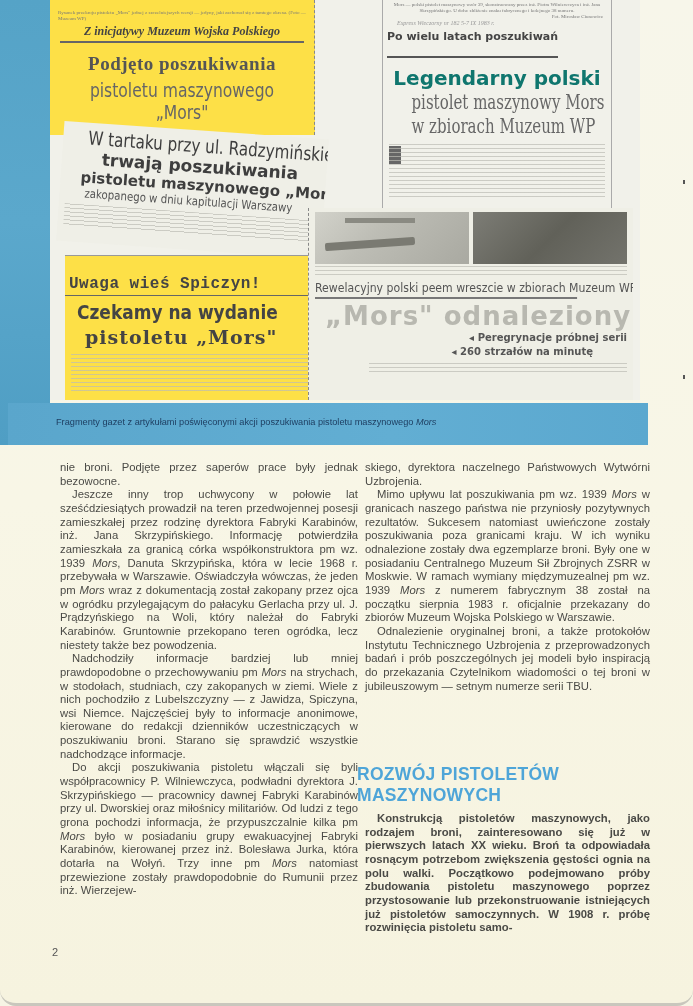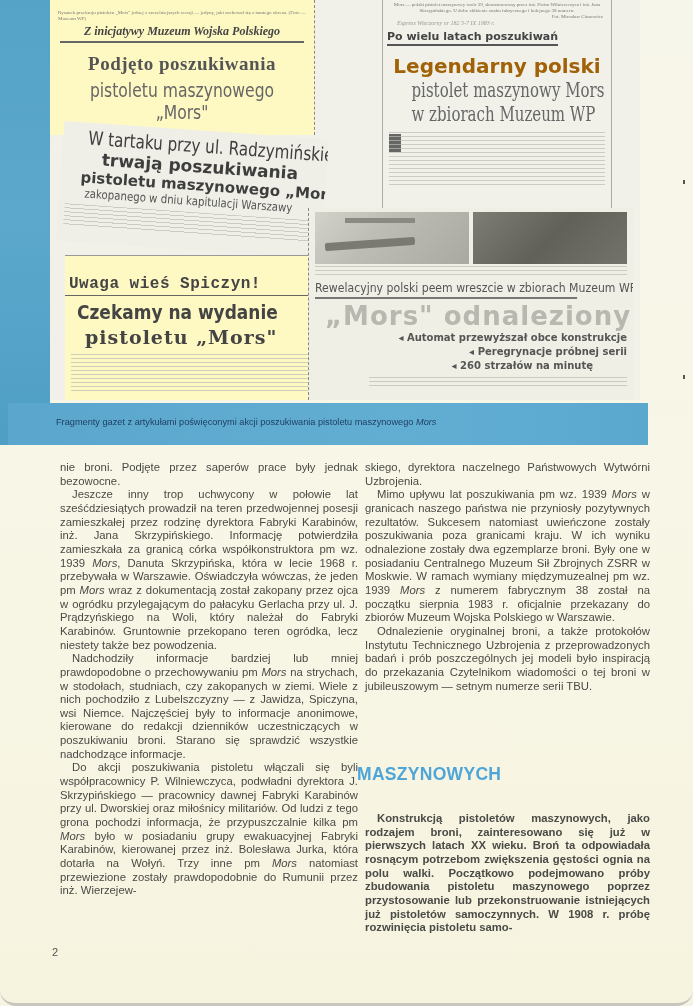--- a/index.html
+++ b/index.html
@@ -19,36 +19,36 @@
     }
     .left-strip {
       position: absolute; left: 0; top: 0; width: 50px; height: 445px;
       background: linear-gradient(180deg, #55a3c7 0%, #5ba8cc 50%, #4f9ec4 100%);
     }
     .collage {
       position: absolute; left: 50px; top: 0; width: 590px; height: 400px;
       background: #f1f1ea;
     }
     .clip {
-      position: absolute; background: #fef9c3; overflow: hidden;
+      position: absolute; background: #fde047; overflow: hidden;
       color: #4a4a4a;
     }
     .clip.a { left: 0; top: 0; width: 265px; height: 135px; border-right: 1px dashed #888; }
     .clip.b { left: 332px; top: 0; width: 230px; height: 210px; border-left: 1px solid #aaa; border-right: 1px solid #aaa; background:#f1f1ea; }
     .clip.c { left: 10px; top: 130px; width: 265px; height: 120px; transform: rotate(4deg); background:#efefe7; }
     .clip.d { left: 15px; top: 255px; width: 250px; height: 145px; border-top: 1px solid #999; }
     .clip.e { left: 258px; top: 208px; width: 325px; height: 192px; border-left: 1px dashed #888; background:#efefe6; }
 
     .tiny { font-size: 5px; line-height: 6px; color: #777; font-family: "Liberation Serif", serif; }
     .kicker { font-family: "Liberation Serif", serif; font-style: italic; font-weight: bold; font-size: 12px; text-align: center; color: #444; border-bottom: 2px solid #666; margin: 2px 10px 4px; padding-bottom: 2px; }
     .hl1 { font-family: Liberation Serif, serif; font-weight: bold; font-size: 19px; text-align: center; color: #555; letter-spacing: 0.5px; }
     .hl2 { font-family: "DejaVu Sans", sans-serif; font-size: 19px; text-align: center; color: #666; transform: scaleX(0.82); }
-    .hl-b1 { font-family: "DejaVu Sans", sans-serif; font-weight: bold; font-size: 20px; text-align: center; color: #a16207; }
+    .hl-b1 { font-family: "DejaVu Sans", sans-serif; font-weight: bold; font-size: 20px; text-align: center; color: #0f766e; }
     .hl-b2 { font-family: "DejaVu Serif", serif; font-size: 20px; text-align: center; color: #666; transform: scaleX(0.75); white-space: nowrap; }
-    .kicker-b { font-family: "DejaVu Sans", sans-serif; font-weight: bold; font-size: 11px; color: #444; border-bottom: 2px solid #555; display: inline-block; margin-left: 4px; padding-bottom: 1px; }
+    .kicker-b { font-family: "DejaVu Sans", sans-serif; font-weight: bold; font-size: 11px; color: #444; border-bottom: 2px solid #555; display: inline-block; margin-left: 4px; padding-bottom: 13px; }
     .fill-lines { margin: 4px 6px; height: 55px;
       background: repeating-linear-gradient(180deg, #bcbcb4 0 1px, transparent 1px 4px); opacity: .7; }
     .dropcap { float:left; width:12px; height:18px; background:#666; margin:2px 3px 0 6px; }
 
     .c-title1 { font-family:"DejaVu Sans", sans-serif; font-size:19px; color:#3e3e3e; transform: scaleX(0.8); transform-origin:left; white-space:nowrap; margin-left:25px; margin-top:4px; }
     .c-title2 { font-family:"DejaVu Sans", sans-serif; font-weight:bold; font-size:17px; color:#3e3e3e; white-space:nowrap; margin-left:40px; }
     .c-title3 { font-family:"DejaVu Sans", sans-serif; font-weight:bold; font-size:15px; color:#3e3e3e; white-space:nowrap; margin-left:20px; }
     .c-title4 { font-family:"DejaVu Sans", sans-serif; font-size:12px; color:#555; white-space:nowrap; margin-left:25px; transform: scaleX(0.85); transform-origin:left; }
 
     .d-kicker { font-family:Liberation Mono, monospace; font-weight:bold; font-size:16px; color:#444; border-bottom:1px solid #666; padding:2px 4px; letter-spacing:.5px;margin-top:17px;}
@@ -149,21 +149,20 @@
       <div class="photos">
         <div class="photo">
           <div class="gun2"></div>
           <div class="gun"></div>
         </div>
         <div class="photo dark"></div>
       </div>
       <div class="fill-lines" style="height:10px; margin:2px 6px;"></div>
       <div class="e-rev">Rewelacyjny polski peem wreszcie w zbiorach Muzeum WP</div>
       <div class="e-mors">„Mors" odnaleziony!</div>
-      <div class="e-sub">◂ <span>Automat przewyższał obce konstrukcje</span></div>
       <div class="e-sub" style="">◂ <span>Peregrynacje próbnej serii</span></div>
       <div class="e-sub" style="margin-right:40px;">◂ <span>260 strzałów na minutę</span></div>
       <div class="fill-lines" style="height:12px; margin:4px 6px 0 60px;"></div>
     </div>
   </div>
 
   <div class="caption-bar">
     <div class="caption-text"><span>Fragmenty gazet z artykułami poświęconymi akcji poszukiwania pistoletu maszynowego </span><i>Mors</i></div>
   </div>
 
@@ -174,20 +173,21 @@
     <p><span>Do akcji poszukiwania pistoletu włączali się byli współpracownicy P. Wilniewczyca, podwładni dyrektora J. Skrzypińskiego — pracownicy dawnej Fabryki Karabinów przy ul. Dworskiej oraz miłośnicy militariów. Od ludzi z tego grona pochodzi informacja, że przypuszczalnie kilka pm </span><i>Mors</i><span> było w posiadaniu grupy ewakuacyjnej Fabryki Karabinów, kierowanej przez inż. Bolesława Jurka, która dotarła na Wołyń. Trzy inne pm </span><i>Mors</i><span> natomiast przewiezione zostały prawdopodobnie do Rumunii przez inż. Wierzejew-</span></p>
   </div>
 
   <div class="col right">
     <p class="noindent">skiego, dyrektora naczelnego Państwowych Wytwórni Uzbrojenia.</p>
     <p><span>Mimo upływu lat poszukiwania pm wz. 1939 </span><i>Mors</i><span> w granicach naszego państwa nie przyniosły pozytywnych rezultatów. Sukcesem natomiast uwieńczone zostały poszukiwania poza granicami kraju. W ich wyniku odnalezione zostały dwa egzemplarze broni. Były one w posiadaniu Centralnego Muzeum Sił Zbrojnych ZSRR w Moskwie. W ramach wymiany międzymuzealnej pm wz. 1939 </span><i>Mors</i><span> z numerem fabrycznym 38 został na początku sierpnia 1983 r. oficjalnie przekazany do zbiorów Muzeum Wojska Polskiego w Warszawie.</span></p>
     <p>Odnalezienie oryginalnej broni, a także protokołów Instytutu Technicznego Uzbrojenia z przeprowadzonych badań i prób poszczególnych jej modeli było inspiracją do przekazania Czytelnikom wiadomości o tej broni w jubileuszowym — setnym numerze serii TBU.</p>
   </div>
 
   <div class="section-heading">
+    <div>ROZWÓJ PISTOLETÓW</div>
     <div>MASZYNOWYCH</div>
   </div>
 
   <div class="col right right2">
     <p>Konstrukcją pistoletów maszynowych, jako rodzajem broni, zainteresowano się już w pierwszych latach XX wieku. Broń ta odpowiadała rosnącym potrzebom zwiększenia gęstości ognia na polu walki. Początkowo podejmowano próby zbudowania pistoletu maszynowego poprzez przystosowanie lub przekonstruowanie istniejących już pistoletów samoczynnych. W 1908 r. próbę rozwinięcia pistoletu samo-</p>
   </div>
 
   <div class="page-number">2</div>
 
   <div class="edge-mark" style="top:180px;"></div>

